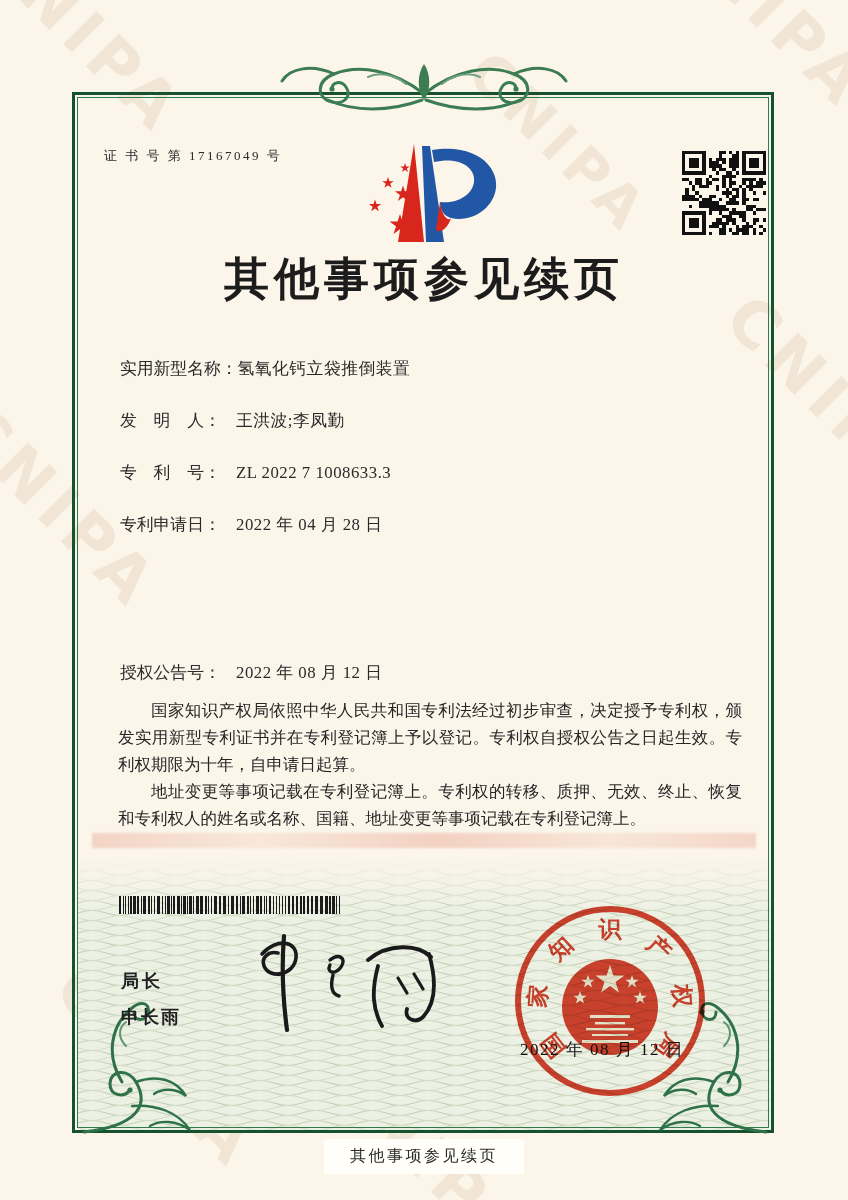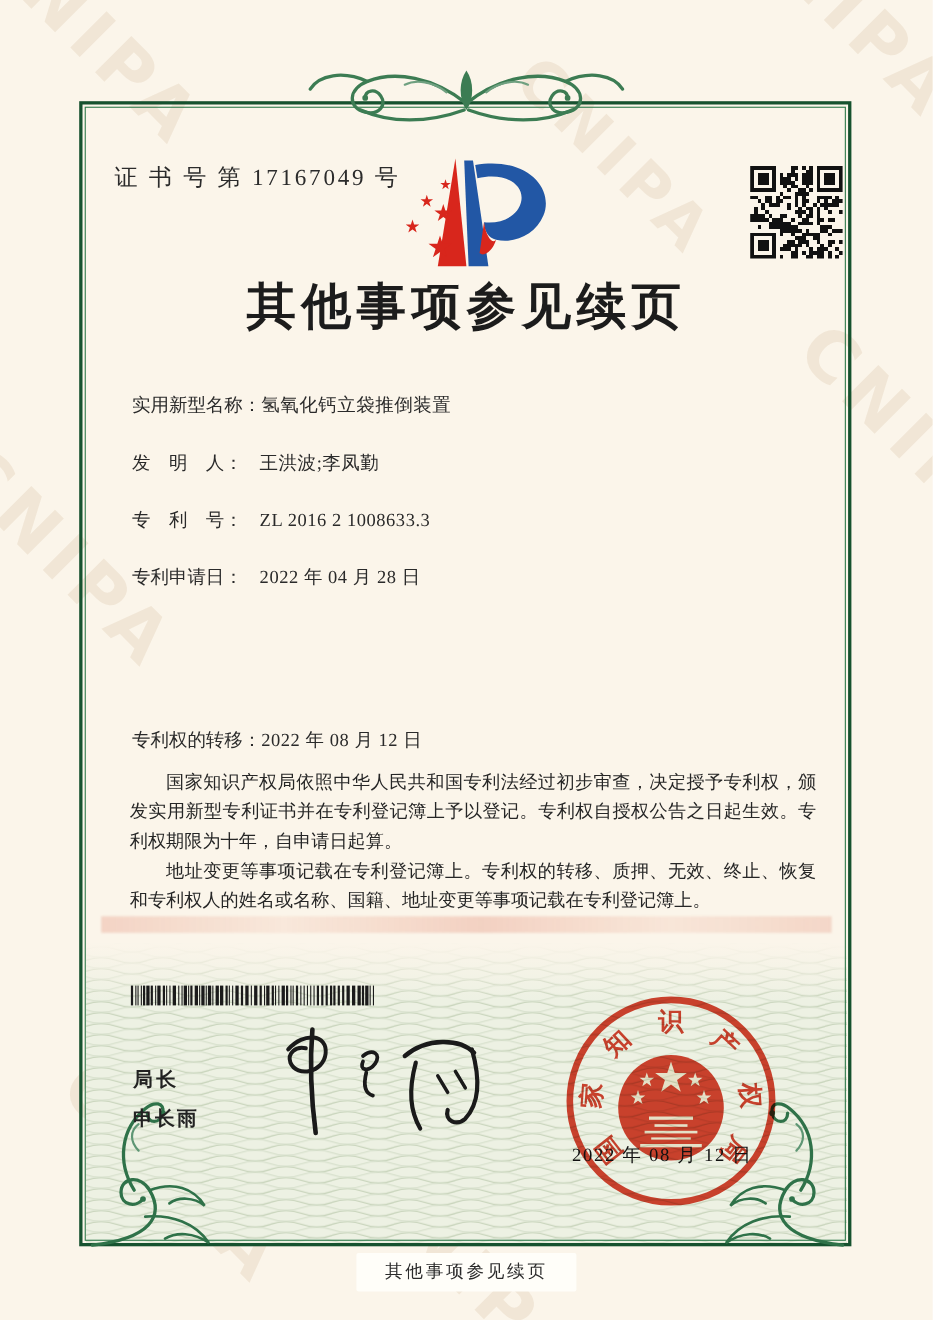--- a/index.html
+++ b/index.html
@@ -30,21 +30,21 @@
   }
   .pink-band {
     position:absolute; left:92px; top:833px; width:664px; height:15px;
     background:linear-gradient(90deg, rgba(222,118,92,.26), rgba(238,156,128,.14) 25%,
       rgba(222,118,92,.28) 52%, rgba(238,156,128,.16) 78%, rgba(222,118,92,.24));
     filter:blur(1px);
   }
   
   .cert-no {
     position:absolute; left:104px; top:147px;
-    font-size:21px; letter-spacing:2.5px; color:#2b2b2b;
+    font-size:13px; letter-spacing:2.5px; color:#2b2b2b;
   }
   .logo { position:absolute; left:348px; top:138px; }
   .qr { position:absolute; left:682px; top:151px; width:84px; height:84px; }
   .title {
     position:absolute; left:0; top:249px; width:100%; text-align:center;
     font-size:45px; font-weight:bold; letter-spacing:5px; color:#1c1c1c;
   }
   
   .field-row { position:absolute; left:120px; font-size:16.8px; color:#2a2a2a; white-space:nowrap; }
   .field-label { display:inline-block; min-width:116px; }
@@ -414,27 +414,27 @@
 
   <div class="title">其他事项参见续页</div>
 
   <div class="field-row" style="top:409px;">
     <span class="field-label">发　明　人：</span><span class="field-value">王洪波;李凤勤</span>
   </div>
   <div class="field-row" style="top:357px;">
     <span class="field-label">实用新型名称：</span><span class="field-value">氢氧化钙立袋推倒装置</span>
   </div>
   <div class="field-row" style="top:461px;">
-    <span class="field-label">专　利　号：</span><span class="field-value">ZL 2016 2 1008633.3</span>
+    <span class="field-label">专　利　号：</span><span class="field-value">ZL 2022 7 1008633.3</span>
   </div>
   <div class="field-row" style="top:513px;">
     <span class="field-label">专利申请日：</span><span class="field-value">2022 年 04 月 28 日</span>
   </div>
   <div class="field-row" style="top:661px;">
-    <span class="field-label">专利权的转移：</span><span class="field-value">2022 年 08 月 12 日</span>
+    <span class="field-label">授权公告号：</span><span class="field-value">2022 年 08 月 12 日</span>
   </div>
 
   <div class="body-text">
     <p>国家知识产权局依照中华人民共和国专利法经过初步审查，决定授予专利权，颁发实用新型专利证书并在专利登记簿上予以登记。专利权自授权公告之日起生效。专利权期限为十年，自申请日起算。</p>
     <p>地址变更等事项记载在专利登记簿上。专利权的转移、质押、无效、终止、恢复和专利权人的姓名或名称、国籍、地址变更等事项记载在专利登记簿上。</p>
   </div>
 
   <div class="barcode" id="barcode"><i style="width: 2px;"></i><em style="width: 2px;"></em><i style="width: 1px;"></i><em style="width: 1px;"></em><i style="width: 1px;"></i><em style="width: 2px;"></em><i style="width: 1px;"></i><em style="width: 1px;"></em><i style="width: 2px;"></i><em style="width: 1px;"></em><i style="width: 3px;"></i><em style="width: 1px;"></em><i style="width: 2px;"></i><em style="width: 2px;"></em><i style="width: 1px;"></i><em style="width: 1px;"></em><i style="width: 3px;"></i><em style="width: 2px;"></em><i style="width: 2px;"></i><em style="width: 1px;"></em><i style="width: 1px;"></i><em style="width: 2px;"></em><i style="width: 1px;"></i><em style="width: 2px;"></em><i style="width: 3px;"></i><em style="width: 2px;"></em><i style="width: 1px;"></i><em style="width: 2px;"></em><i style="width: 1px;"></i><em style="width: 1px;"></em><i style="width: 3px;"></i><em style="width: 1px;"></em><i style="width: 1px;"></i><em style="width: 1px;"></em><i style="width: 2px;"></i><em style="width: 2px;"></em><i style="width: 3px;"></i><em style="width: 1px;"></em><i style="width: 1px;"></i><em style="width: 1px;"></em><i style="width: 3px;"></i><em style="width: 1px;"></em><i style="width: 1px;"></i><em style="width: 1px;"></em><i style="width: 3px;"></i><em style="width: 1px;"></em><i style="width: 1px;"></i><em style="width: 2px;"></em><i style="width: 3px;"></i><em style="width: 1px;"></em><i style="width: 3px;"></i><em style="width: 2px;"></em><i style="width: 2px;"></i><em style="width: 1px;"></em><i style="width: 1px;"></i><em style="width: 2px;"></em><i style="width: 1px;"></i><em style="width: 2px;"></em><i style="width: 3px;"></i><em style="width: 2px;"></em><i style="width: 2px;"></i><em style="width: 2px;"></em><i style="width: 3px;"></i><em style="width: 2px;"></em><i style="width: 1px;"></i><em style="width: 2px;"></em><i style="width: 3px;"></i><em style="width: 2px;"></em><i style="width: 2px;"></i><em style="width: 2px;"></em><i style="width: 1px;"></i><em style="width: 1px;"></em><i style="width: 3px;"></i><em style="width: 2px;"></em><i style="width: 2px;"></i><em style="width: 1px;"></em><i style="width: 1px;"></i><em style="width: 2px;"></em><i style="width: 1px;"></i><em style="width: 2px;"></em><i style="width: 3px;"></i><em style="width: 1px;"></em><i style="width: 2px;"></i><em style="width: 2px;"></em><i style="width: 1px;"></i><em style="width: 1px;"></em><i style="width: 1px;"></i><em style="width: 2px;"></em><i style="width: 2px;"></i><em style="width: 2px;"></em><i style="width: 1px;"></i><em style="width: 2px;"></em><i style="width: 1px;"></i><em style="width: 2px;"></em><i style="width: 1px;"></i><em style="width: 2px;"></em><i style="width: 1px;"></i><em style="width: 2px;"></em><i style="width: 1px;"></i><em style="width: 2px;"></em><i style="width: 2px;"></i><em style="width: 2px;"></em><i style="width: 2px;"></i><em style="width: 2px;"></em><i style="width: 2px;"></i><em style="width: 2px;"></em><i style="width: 2px;"></i><em style="width: 1px;"></em><i style="width: 2px;"></i><em style="width: 2px;"></em><i style="width: 2px;"></i><em style="width: 2px;"></em><i style="width: 2px;"></i><em style="width: 2px;"></em><i style="width: 3px;"></i><em style="width: 2px;"></em><i style="width: 3px;"></i><em style="width: 2px;"></em><i style="width: 3px;"></i><em style="width: 1px;"></em><i style="width: 2px;"></i><em style="width: 1px;"></em><i style="width: 3px;"></i><em style="width: 1px;"></em><i style="width: 1px;"></i><em style="width: 2px;"></em><i style="width: 1px;"></i><em style="width: 1px;"></em></div>
 
   <div class="director-label">局长</div>

